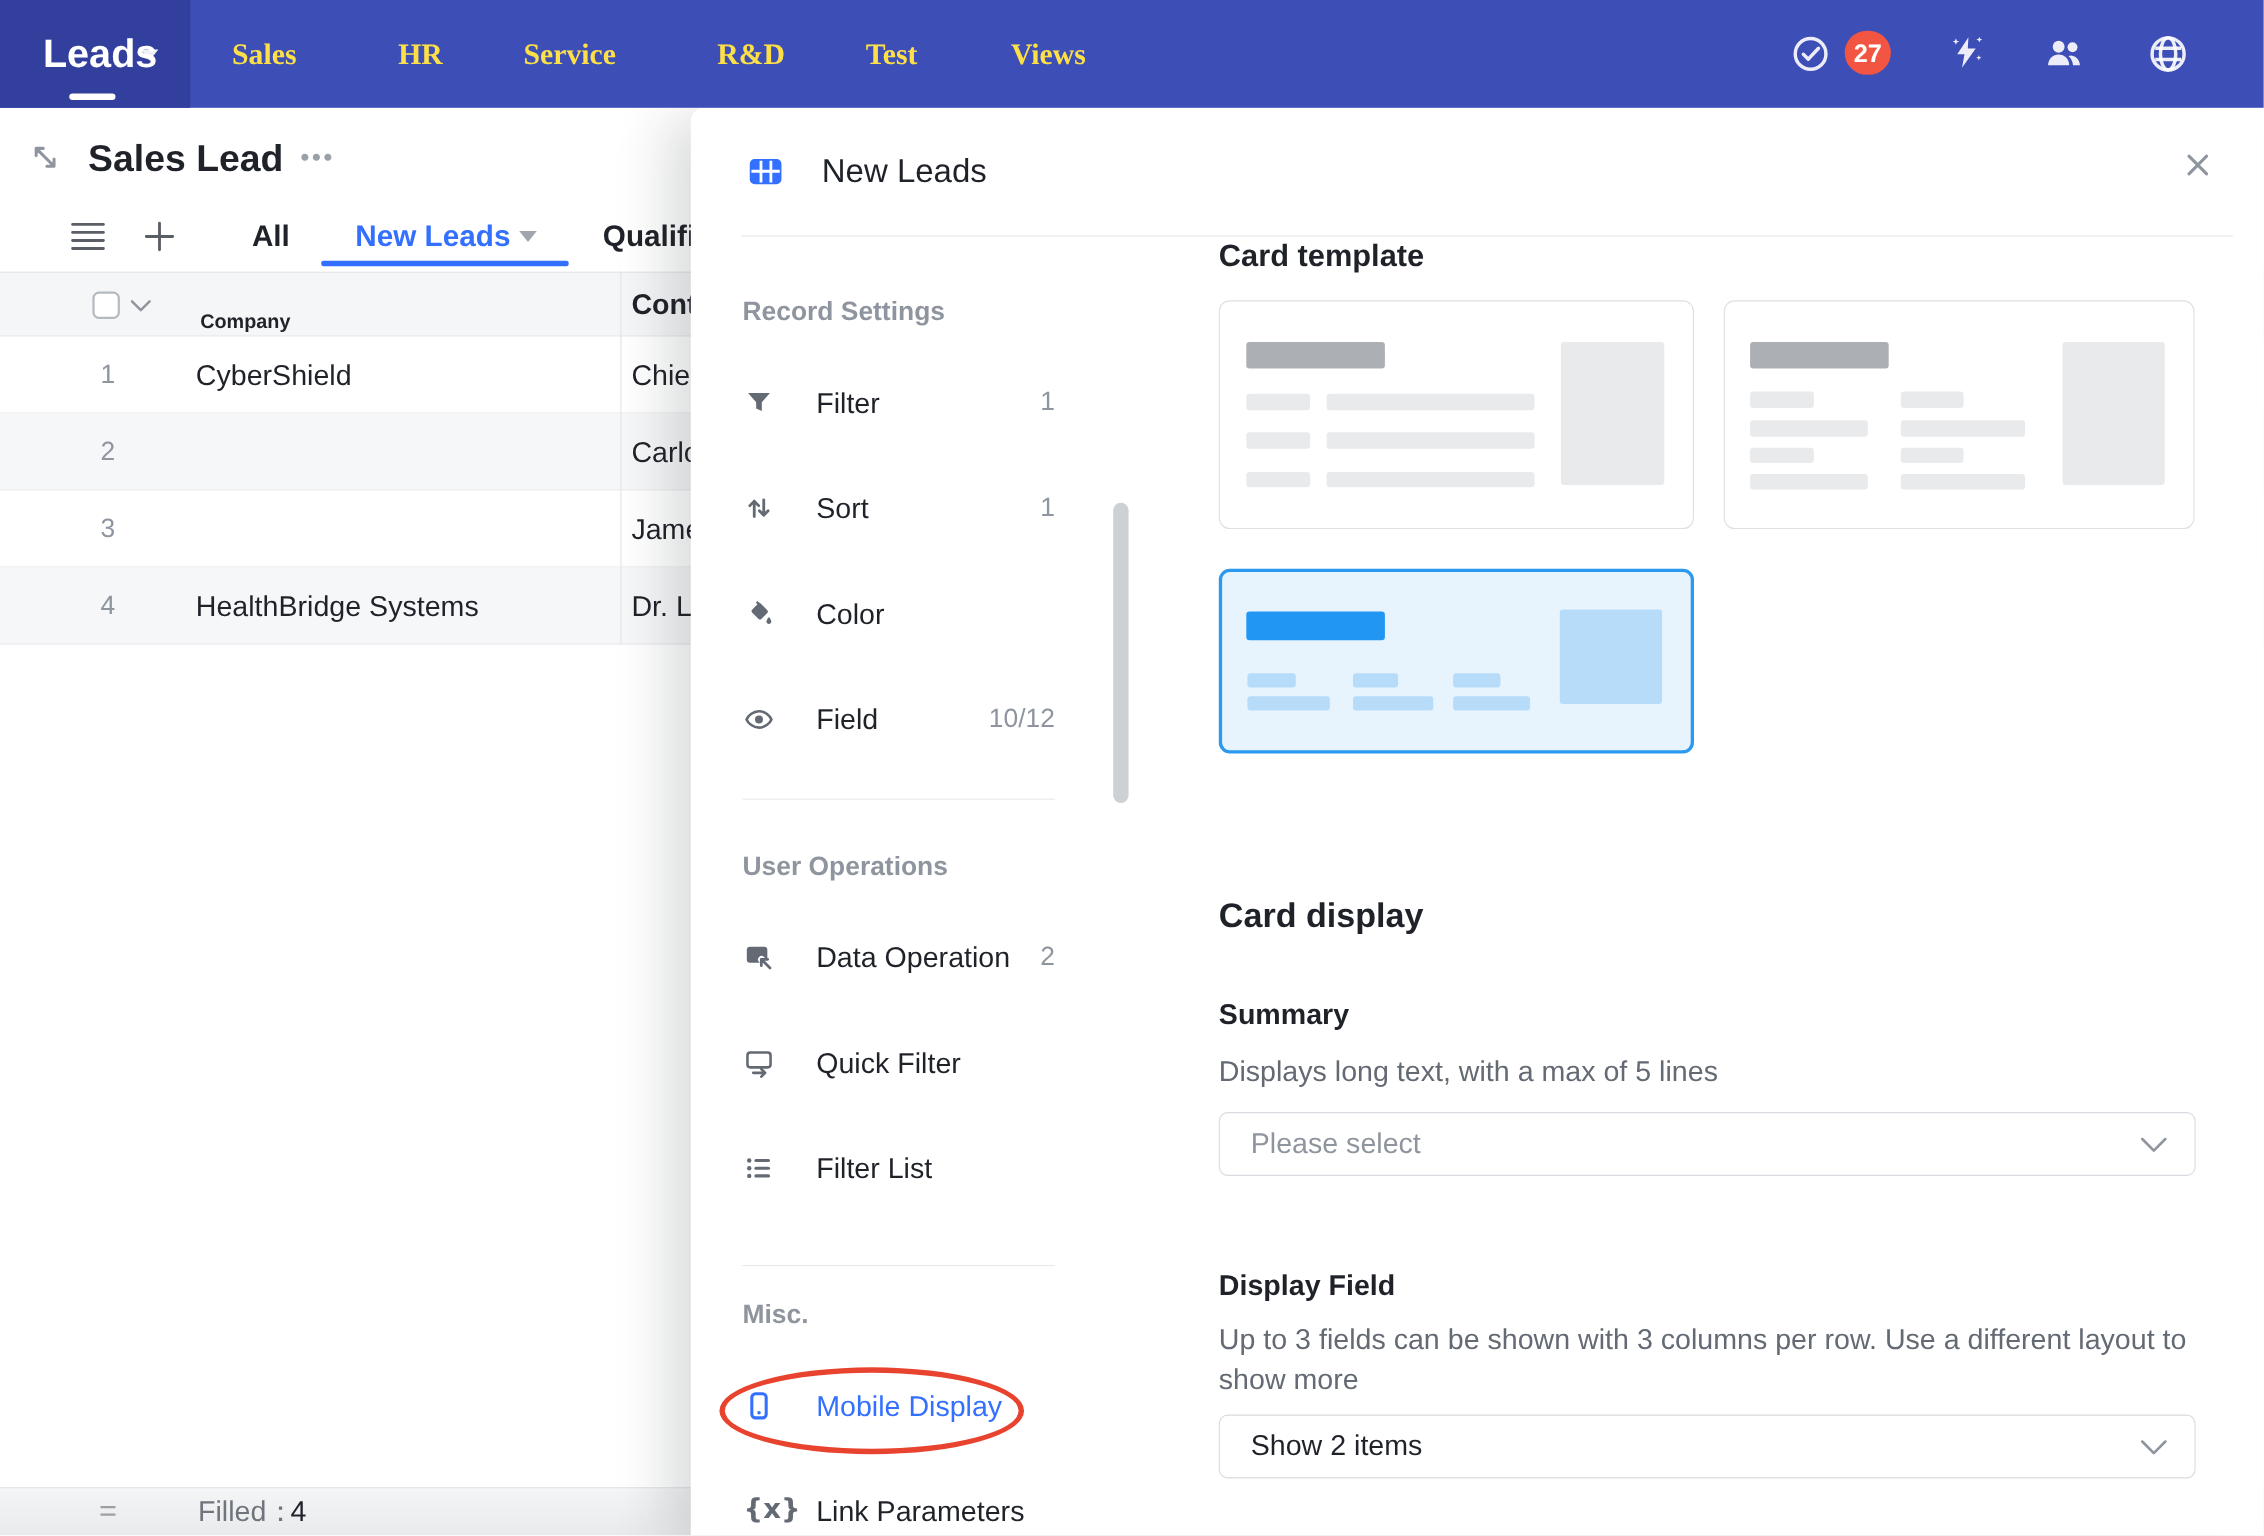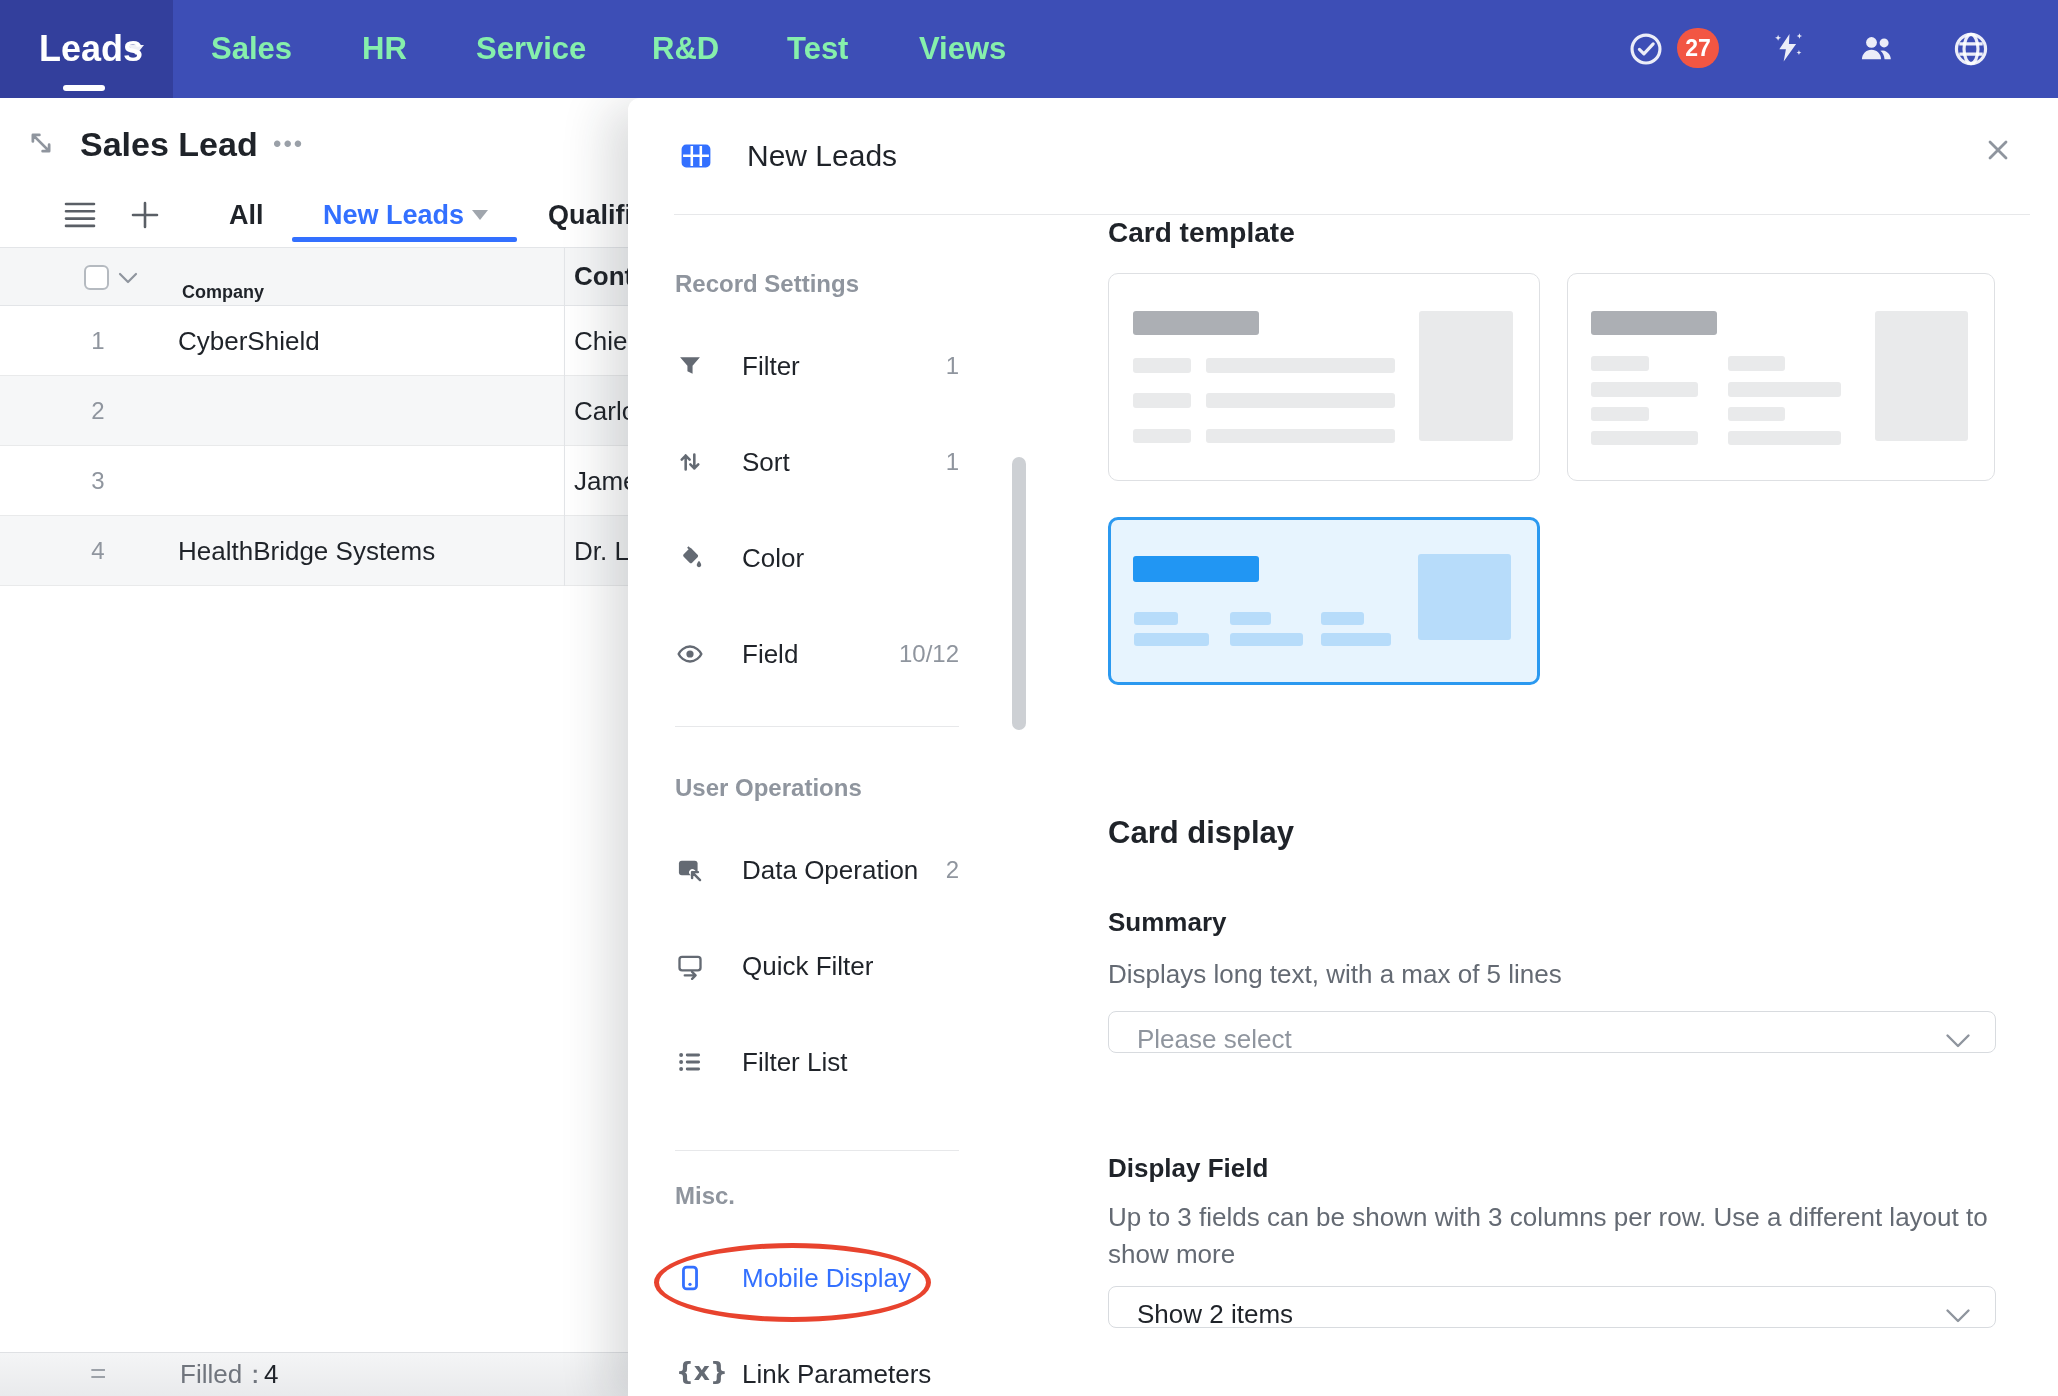--- a/index.html
+++ b/index.html
@@ -6,21 +6,21 @@
   html,body { width:2058px; height:1396px; }
   body { font-family:"Liberation Sans","DejaVu Sans",sans-serif; color:#1f2329; background:#fff; }
   .stage { position:relative; width:2058px; height:1396px; overflow:hidden; }
 
   
   .nav { position:absolute; left:0; top:0; width:2058px; height:98px; background:#3d4eb6; z-index:30; }
   .nav-tab-active { position:absolute; left:0; top:0; width:173px; height:98px; background:#333f9c; }
   .nav-tab-active .lbl { position:absolute; left:39px; top:0; line-height:98px; font-size:36px; font-weight:700; color:#fff; }
   .caret-w { position:absolute; left:128px; top:45px; width:0; height:0; border-left:8px solid transparent; border-right:8px solid transparent; border-top:10px solid rgba(255,255,255,.92); }
   .nav-underline { position:absolute; left:63px; bottom:7px; width:42px; height:6px; border-radius:3px; background:#fff; }
-  .nav-item { position:absolute; top:0; line-height:98px; font-size:31px; font-weight:700; color:#86efac; cursor:pointer; }
+  .nav-item { position:absolute; top:0; line-height:98px; font-size:27px; font-weight:700; color:#fde047; cursor:pointer;font-family:Liberation Serif, serif; }
   .nav-icons svg, .nav-badge { position:absolute; }
   .nav-badge { left:1677px; top:28px; width:42px; height:40px; border-radius:20px; background:#f25643; color:#fff; font-size:23px; font-weight:700; text-align:center; line-height:40px; }
 
   
   .doc-expand { position:absolute; left:26px; top:128px; }
   .doc-title { position:absolute; left:80px; top:124px; font-size:34px; font-weight:700; line-height:40px; }
   .doc-more { position:absolute; left:273px; top:130px; }
   .tb-hamburger { position:absolute; left:64px; top:201px; }
   .tb-plus { position:absolute; left:130px; top:200px; }
   .vtab { position:absolute; top:198px; font-size:27px; font-weight:600; line-height:34px; }
@@ -76,21 +76,21 @@
   .tcard.c1 { left:0; top:58px; width:432px; height:208px; }
   .tcard.c2 { left:459px; top:58px; width:428px; height:208px; }
   .tcard.c3 { left:0; top:302px; width:432px; height:168px; border:3px solid #2b99f0; background:#e7f4fe; }
   .sk { position:absolute; background:#e9eaeb; border-radius:3px; }
   .sk.dark { background:#acafb4; }
   .sk.blue { background:#2196f3; }
   .sk.lblue { background:#b7dcfa; }
   .h-card-display { position:absolute; left:0; top:600px; font-size:31px; font-weight:700; }
   .h-summary { position:absolute; left:0; top:692px; font-size:26px; font-weight:700; }
   .t-summary-desc { position:absolute; left:0; top:744px; font-size:26px; color:#646a73; }
-  .select { position:absolute; left:0; width:888px; height:42px; border:1.5px solid #d8dbdf; border-radius:8px; background:#fff; cursor:pointer; }
+  .select { position:absolute; left:0; width:888px; height:58px; border:1.5px solid #d8dbdf; border-radius:8px; background:#fff; cursor:pointer; }
   .select.s1 { top:796px; }
   .select.s2 { top:1071px; }
   .select .val { position:absolute; left:28px; top:0; line-height:55px; font-size:26px; }
   .select .val.placeholder { color:#8f959e; }
   .select svg { position:absolute; right:24px; top:21px; }
   .h-display-field { position:absolute; left:0; top:938px; font-size:26px; font-weight:700; }
   .t-df-desc { position:absolute; left:0; top:984px; font-size:26px; color:#646a73; line-height:37px; }
 </style>
 </head>
 <body>

